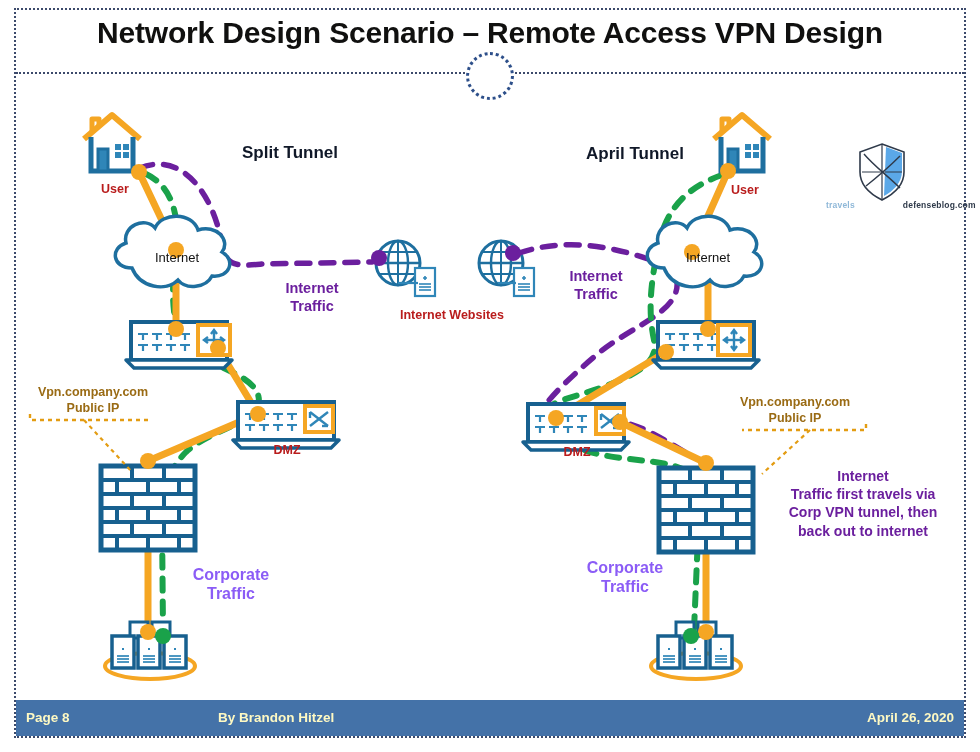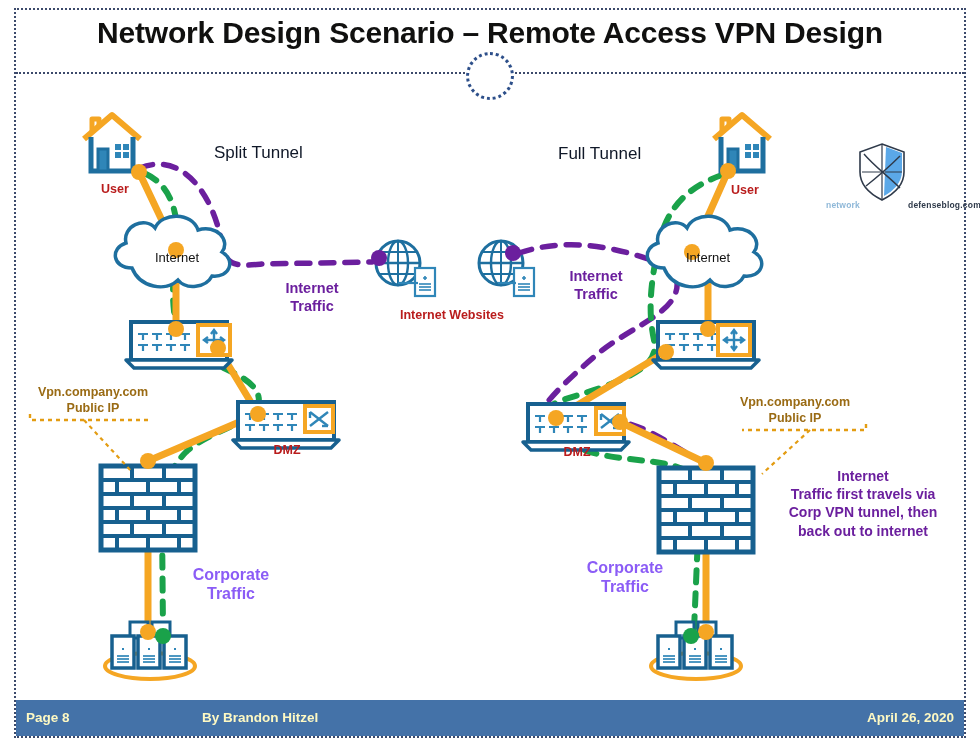--- a/index.html
+++ b/index.html
@@ -61,31 +61,32 @@
     color: #fef9c3;
   }
   .footer-bar > div {
     position: absolute;
     font-size: 13.5px;
     font-weight: bold;
     top: 10px;
     white-space: nowrap;
   }
   .f-page   { left: 10px; }
-  .f-author { left: 148px; padding-left: 38px; }
+  .f-author { left: 164px; padding-left: 38px; }
   .f-site   { left: 554px; }
   .f-date   { right: 10px; text-align: right; }
 
   
   .tunnel-label {
     position: absolute;
     font-size: 17px;
-    font-weight: normal;
+    font-weight: bold;
     color: #101828;
     white-space: nowrap;
+    margin-left: 28px;
   }
   
   .node-label {
     position: absolute;
     font-size: 12.5px;
     font-weight: bold;
     color: #b91c1c;
     white-space: nowrap;
     text-align: center;
   }
@@ -398,37 +399,37 @@
   <div class="node-label" style="left:270px; top:443px; width:34px;">DMZ</div>
   <div class="vpn-label" style="left:28px; top:385px; width:130px;">Vpn.company.com
 Public IP</div>
   <div class="legend-purple" style="left:252px; top:279px; width:120px;">Internet
 Traffic</div>
   <div class="legend-green" style="left:166px; top:565px; width:130px;">Corporate
 Traffic</div>
 
   <div class="node-label" style="left:388px; top:308px; width:128px;">Internet Websites</div>
 
-  <div class="tunnel-label" style="left:558px; top:144px;">Full Tunnel</div>
+  <div class="tunnel-label" style="left:558px; top:144px;">April Tunnel</div>
   <div class="node-label" style="left:725px; top:183px; width:40px;">User</div>
   <div class="cloud-label" style="left:686px; top:250px;">Internet</div>
   <div class="node-label" style="left:560px; top:445px; width:34px;">DMZ</div>
   <div class="vpn-label" style="left:730px; top:395px; width:130px;">Vpn.company.com
 Public IP</div>
   <div class="legend-purple" style="left:538px; top:267px; width:116px;">Internet
 Traffic</div>
   <div class="legend-green" style="left:560px; top:558px; width:130px;">Corporate
 Traffic</div>
   <div class="note-purple" style="left:758px; top:467px; width:210px;">Internet
 Traffic first travels via
 Corp VPN tunnel, then
 back out to internet</div>
 
   <div class="logo-wrap" style="left:826px; top:142px; width:116px; height:80px;">
-    <div class="logo-text"><span class="lt-a">network</span><span class="lt-b">defenseblog.com</span></div>
+    <div class="logo-text"><span class="lt-a">travels</span><span class="lt-b">defenseblog.com</span></div>
   </div>
 
   <div class="footer-bar">
     <div class="f-page">Page 8</div>
     <div class="f-author">By Brandon Hitzel</div>
     <div class="f-date">April 26, 2020</div>
   </div>
 
 </div>
 

